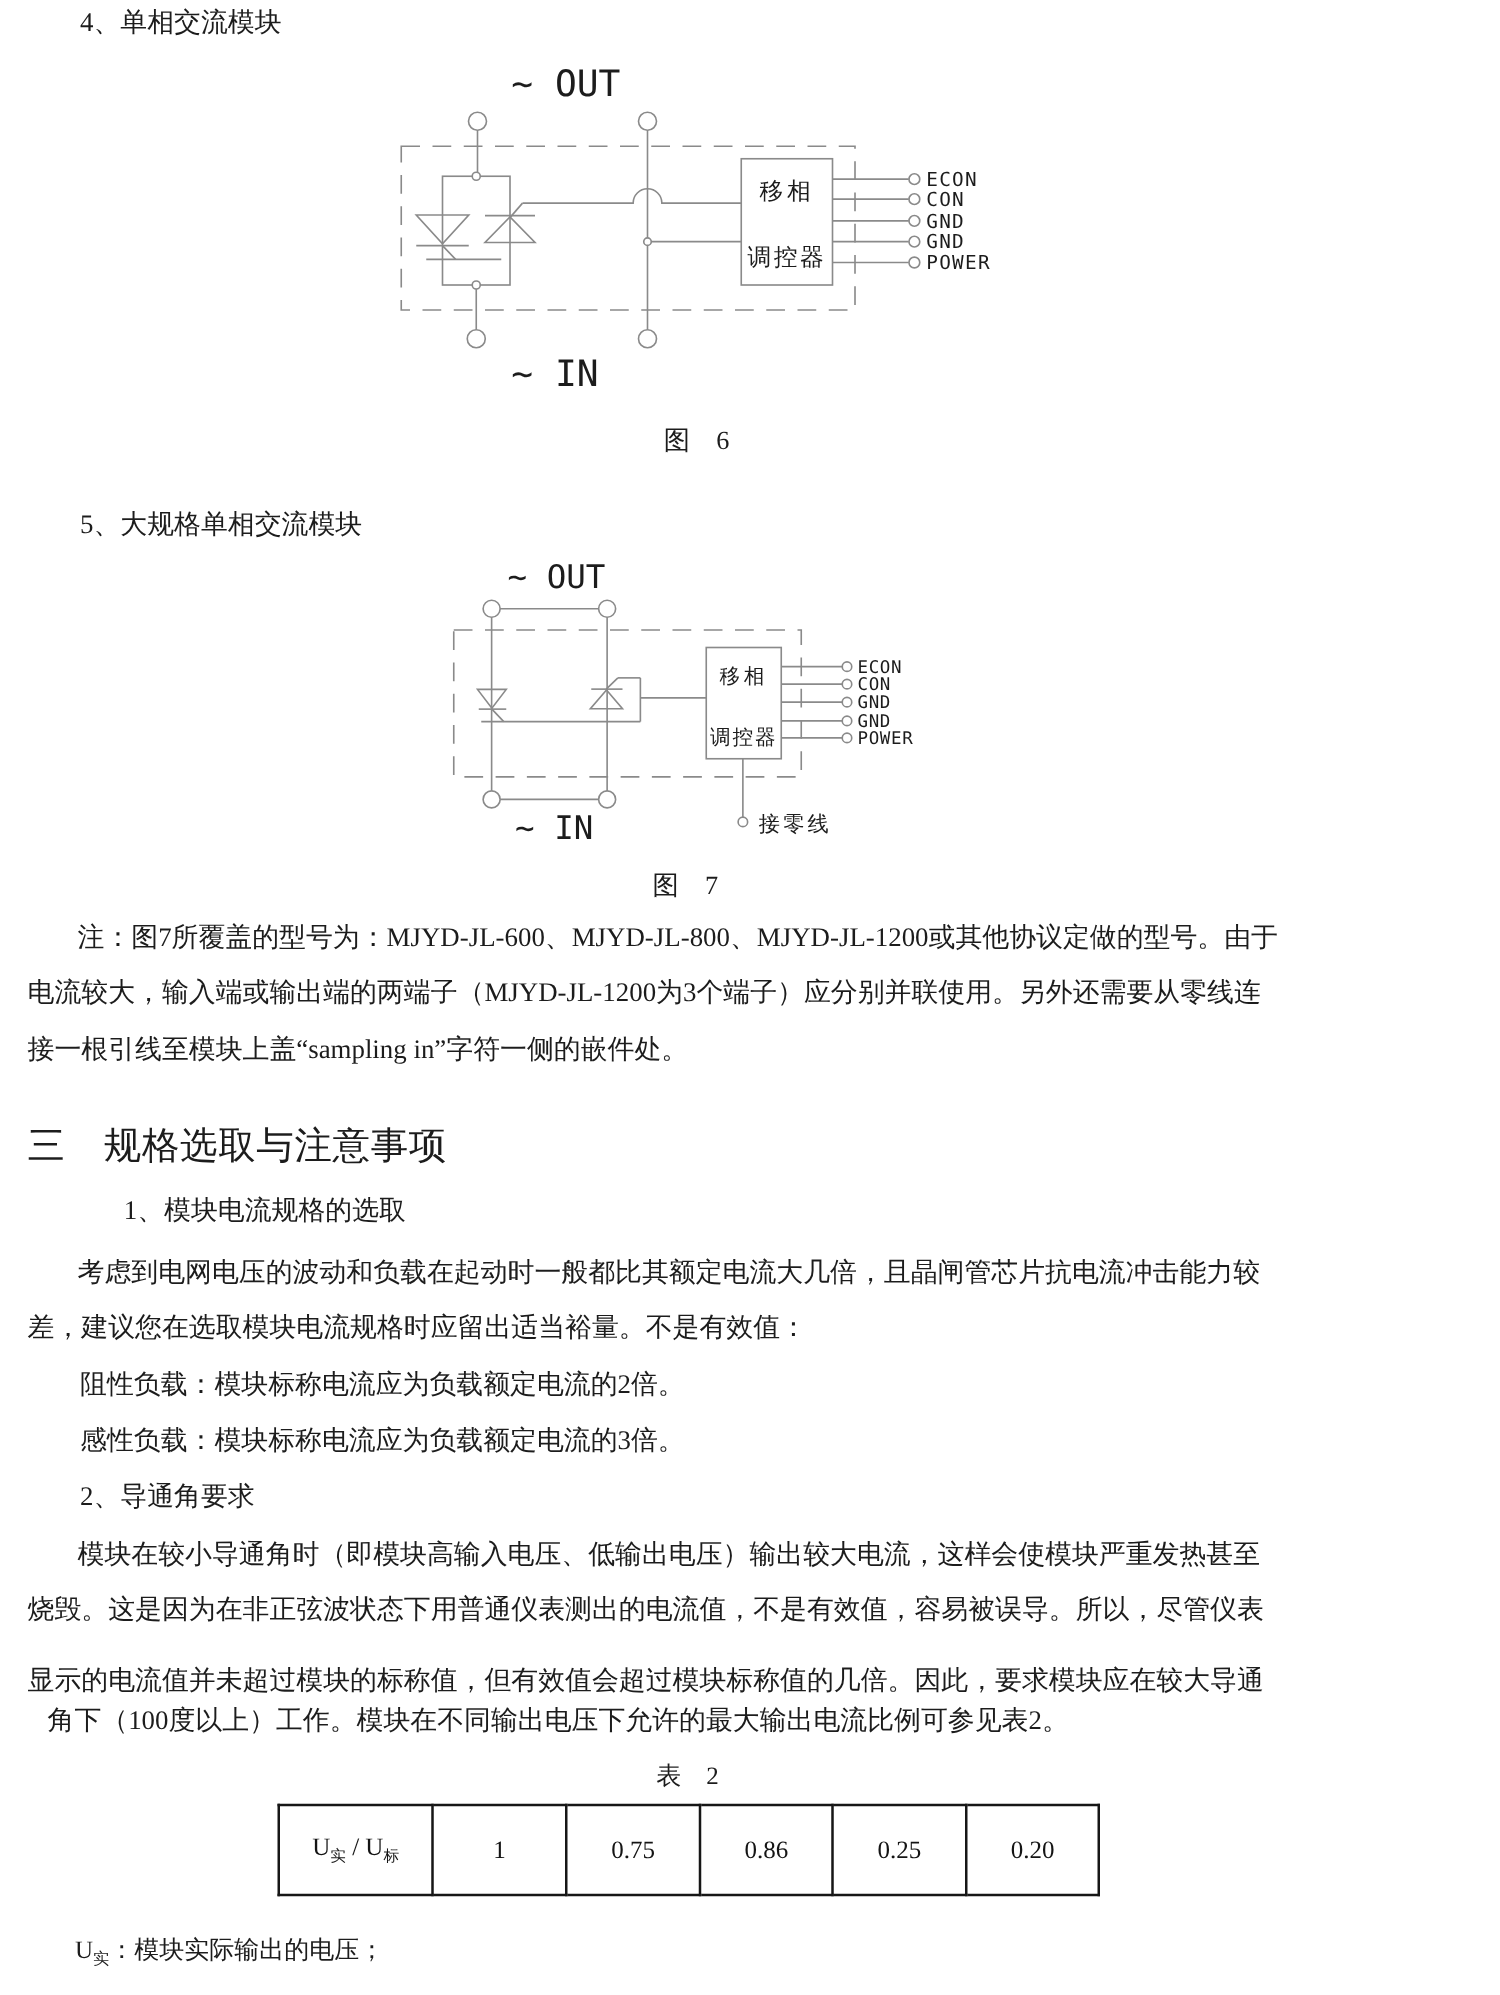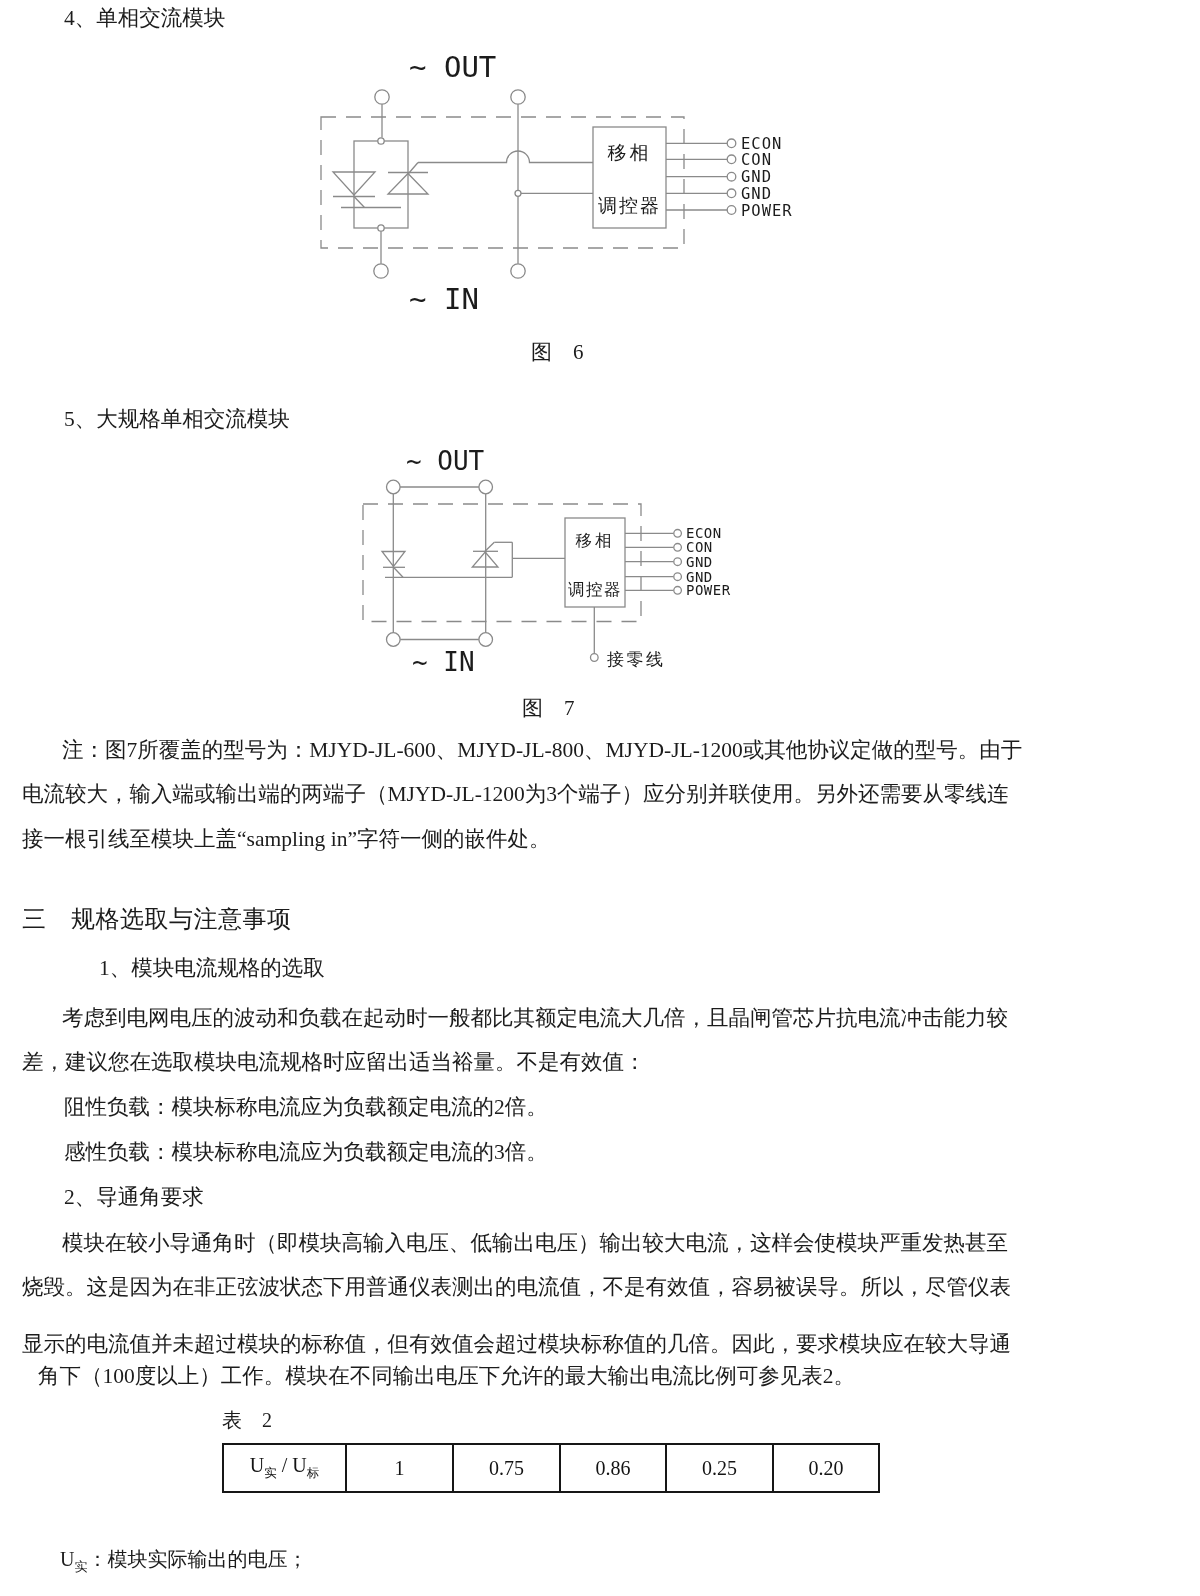--- a/index.html
+++ b/index.html
@@ -4,33 +4,33 @@
 <style>
   html,body{margin:0;padding:0;}
   body{
     width:1200px;height:1596px;position:relative;background:#ffffff;overflow:hidden;
     font-family:"Liberation Serif","DejaVu Serif",serif;color:#1c1c1c;
   }
   .abs{position:absolute;}
   .txt{position:absolute;left:22px;width:1166px;font-size:21.5px;line-height:26px;white-space:nowrap;color:#1c1c1c;}
   .indent{padding-left:40px;}
   .h-num{font-size:21.5px;}
-  .h-sec{font-size:24px;letter-spacing:0.5px;}
+  .h-sec{font-size:30px;letter-spacing:0.5px;font-family:Liberation Mono, monospace;}
   svg{position:absolute;overflow:visible;}
   svg .ln{stroke:#8a8a8a;stroke-width:1.3;fill:none;}
   svg .fw{fill:#ffffff;}
   svg .dash{stroke-dasharray:15 10;}
   svg text{stroke:none;fill:#1c1c1c;}
   .cad{font-family:"DejaVu Sans Mono","Liberation Mono",monospace;}
   .cn{font-family:"Liberation Serif","DejaVu Serif",serif;}
   table.t2{position:absolute;left:222px;top:1443px;border-collapse:collapse;table-layout:fixed;}
   table.t2 td{border:2px solid #161616;height:38px;text-align:center;vertical-align:middle;
-    font-size:20px;padding:4px;color:#141414;}
+    font-size:20px;padding:16px;color:#141414;}
   table.t2 sub{font-size:12.5px;}
-  .caption-center{position:absolute;left:222px;width:656px;text-align:left;font-size:20px;}
+  .caption-center{position:absolute;left:222px;width:656px;text-align:center;font-size:20px;}
   .footnote{position:absolute;left:60px;top:1546px;font-size:20px;}
   .footnote sub{font-size:13px;}
 </style>
 </head>
 <body>
 
 <div class="txt h-num" style="top:5px;left:64px;">4、单相交流模块</div>
 
 <svg class="abs" style="left:298px;top:45px;" width="482" height="322" viewBox="298 45 482 322">
 

